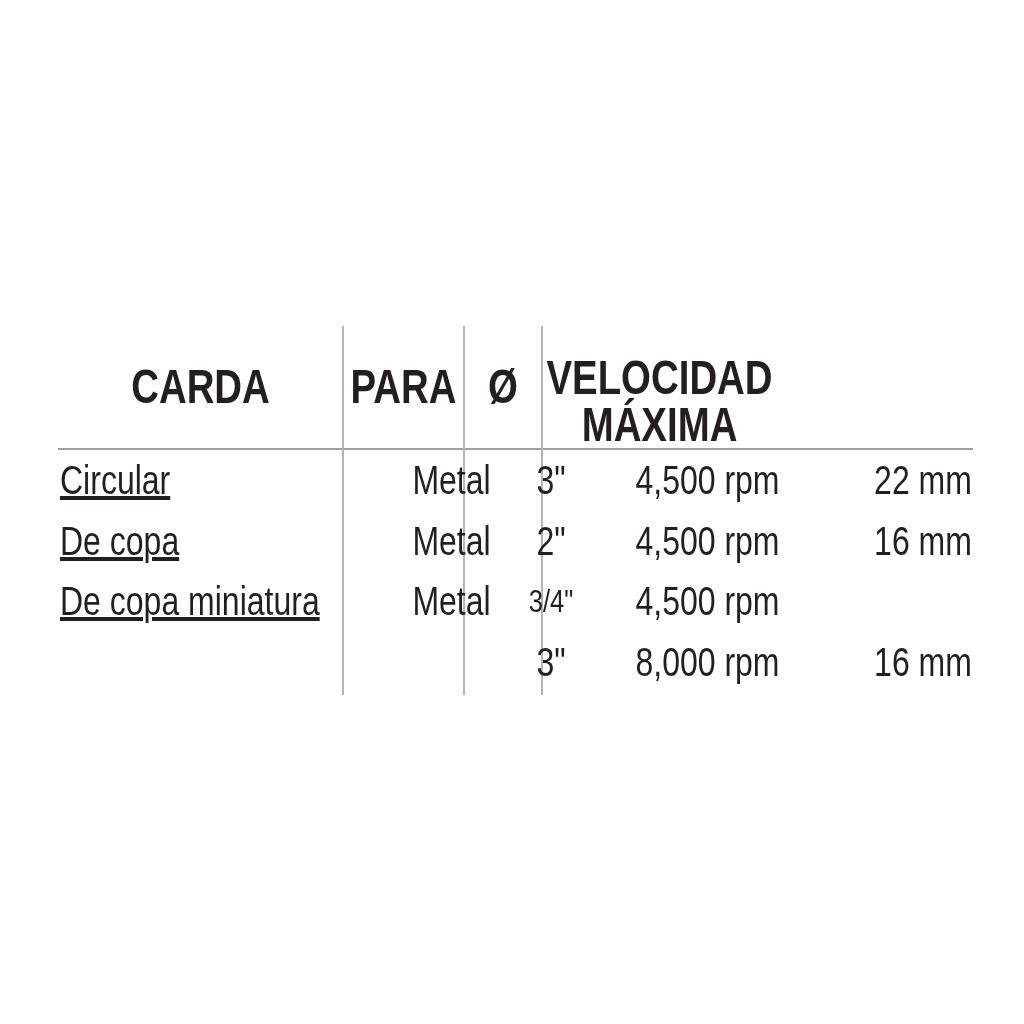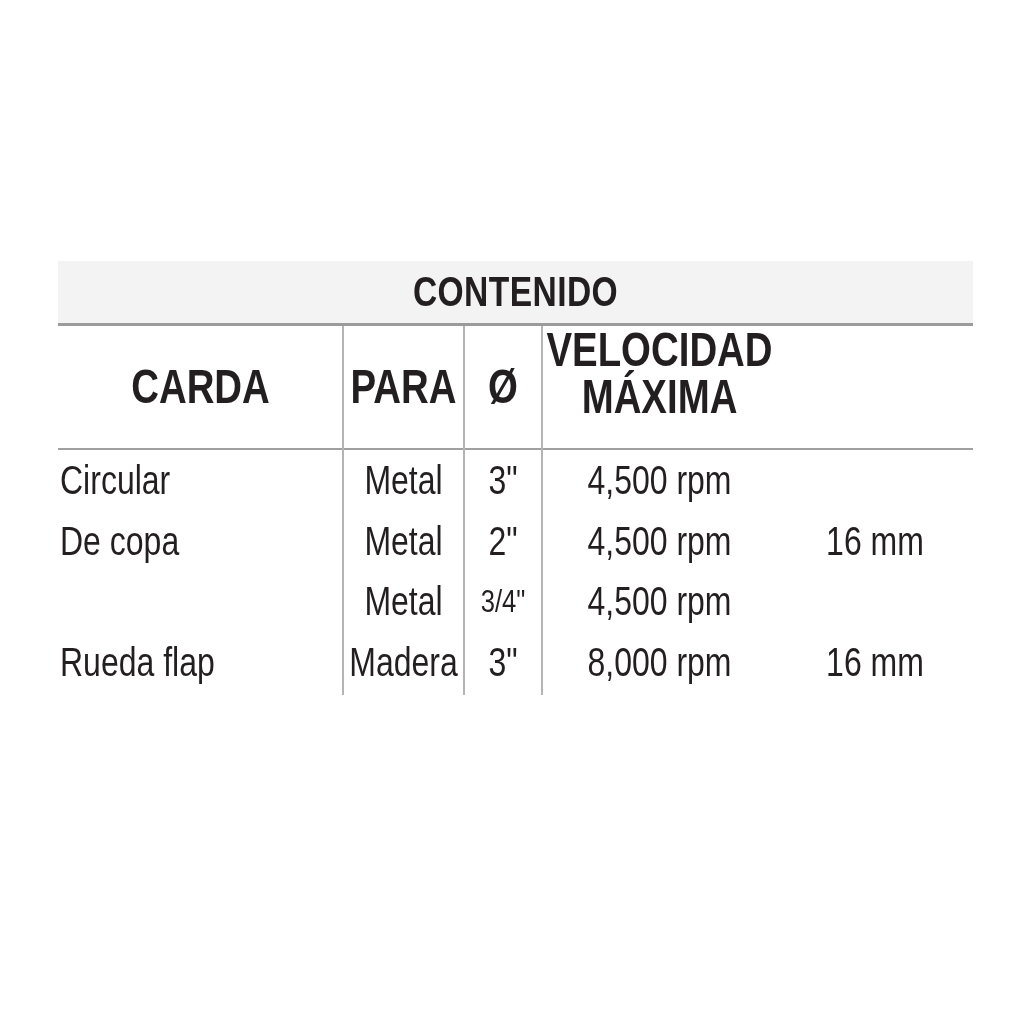--- a/index.html
+++ b/index.html
@@ -62,21 +62,21 @@
   .cell { position: absolute; top: 0; height: 100%; }
   .c1 { left: 0;     width: 285px; }
   .c2 { left: 285px; width: 121px; }
   .c3 { left: 406px; width: 78px;  }
   .c4 { left: 484px; width: 235px; }
   .c5 { left: 719px; width: 196px; }
   .single .inner { line-height: 122px; white-space: nowrap; }
   .multi {
     display: flex;
     flex-direction: column;
-    justify-content: flex-start;
+    justify-content: flex-end;
   }
   .multi .inner { line-height: 47px; }
   
   .vline {
     position: absolute;
     top: 65px;
     width: 2px;
     height: 369px;
     background: #b4b4b4;
   }
@@ -87,34 +87,31 @@
   .data-rows {
     position: absolute;
     left: 0; top: 189px;
     width: 915px;
     font-size: 40px;
   }
   .data-row {
     position: relative;
     height: 60.5px;
   }
-  .data-row .cell { height: 60.5px; }
+  .data-row .cell { height: 60.5px; padding-left: 48px; }
   .data-row .inner { line-height: 60.5px; white-space: nowrap; }
-  .data-row .c1 { padding-left: 2px; }
+  .data-row .c1 { padding-left: 2px; text-decoration: underline; }
   .frac { font-size: 32px; }
 </style>
 </head>
 <body>
 
 <div id="canvas">
   <div id="spec-table">
 
-    <div class="title-band">
-      <div class="inner">CONTENIDO</div>
-    </div>
 
     <div class="header-row">
       <div class="cell c1 single">
         <div class="inner">CARDA</div>
       </div>
       <div class="cell c2 single">
         <div class="inner">PARA</div>
       </div>
       <div class="cell c3 single">
         <div class="inner">Ø</div>
@@ -136,20 +133,23 @@
         </div>
         <div class="cell c2">
           <div class="inner">Metal</div>
         </div>
         <div class="cell c3">
           <div class="inner">3"</div>
         </div>
         <div class="cell c4">
           <div class="inner">4,500 rpm</div>
         </div>
+        <div class="cell c5">
+          <div class="inner">22 mm</div>
+        </div>
       </div>
 
       <div class="data-row">
         <div class="cell c1 align-left">
           <div class="inner">De copa</div>
         </div>
         <div class="cell c2">
           <div class="inner">Metal</div>
         </div>
         <div class="cell c3">
@@ -157,38 +157,35 @@
         </div>
         <div class="cell c4">
           <div class="inner">4,500 rpm</div>
         </div>
         <div class="cell c5">
           <div class="inner">16 mm</div>
         </div>
       </div>
 
       <div class="data-row">
+        <div class="cell c1 align-left">
+          <div class="inner">De copa miniatura</div>
+        </div>
         <div class="cell c2">
           <div class="inner">Metal</div>
         </div>
         <div class="cell c3">
           <div class="inner frac">3/4"</div>
         </div>
         <div class="cell c4">
           <div class="inner">4,500 rpm</div>
         </div>
       </div>
 
       <div class="data-row">
-        <div class="cell c1 align-left">
-          <div class="inner">Rueda flap</div>
-        </div>
-        <div class="cell c2">
-          <div class="inner">Madera</div>
-        </div>
         <div class="cell c3">
           <div class="inner">3"</div>
         </div>
         <div class="cell c4">
           <div class="inner">8,000 rpm</div>
         </div>
         <div class="cell c5">
           <div class="inner">16 mm</div>
         </div>
       </div>

